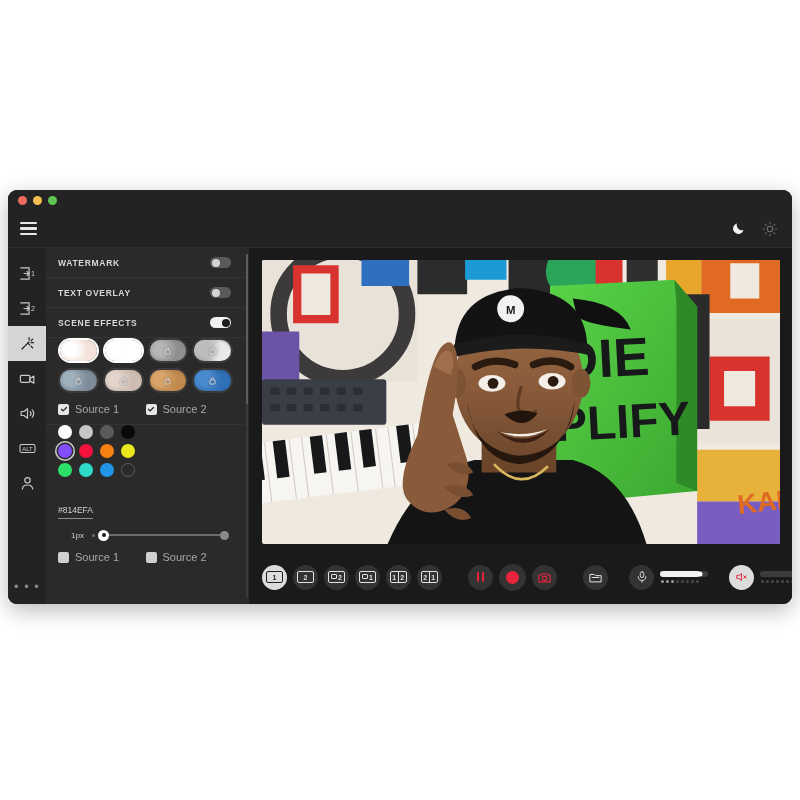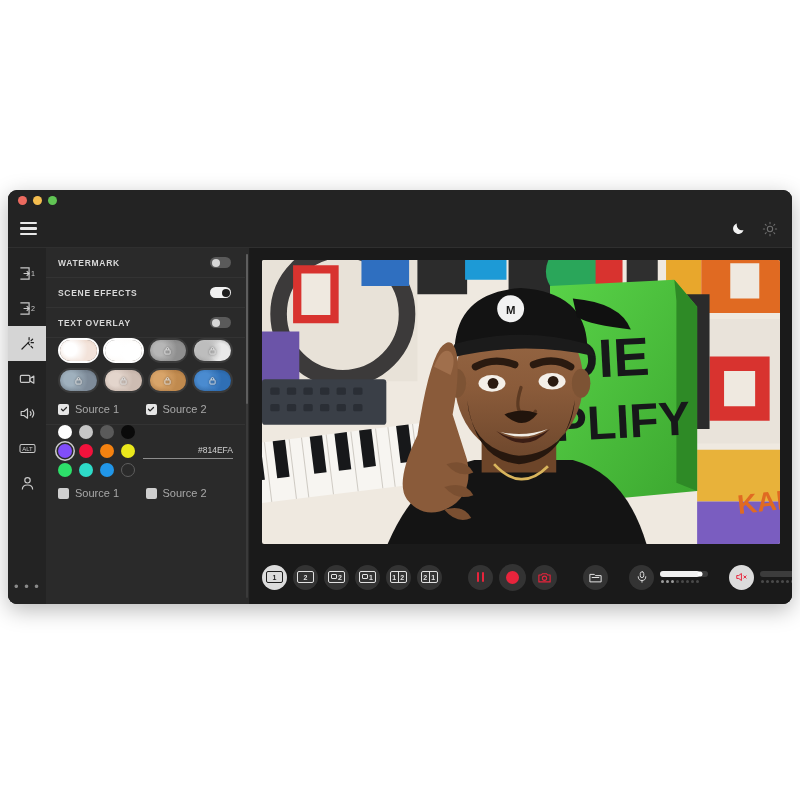--- a/index.html
+++ b/index.html
@@ -120,21 +120,21 @@
   
   .src-row { display:flex; padding: 10px 12px 9px 12px; border-bottom:1px solid #333333; }
   .src-row.nb { border-bottom: none; }
   .src { display:flex; align-items:center; gap:6px; width: 50%; cursor:pointer; }
   .cb { width:11px; height:11px; border-radius:2px; background:#e6e6e6; display:flex; align-items:center; justify-content:center; }
   .cb.empty { background:#cfcfcf; }
   .cb svg { width:8px; height:8px; color:#2a2a2a; display:block; }
   .src-label { color:#a8a8a8; font-size:11px; }
 
   
-  .colorwrap { display:flex; padding: 0 12px; gap: 8px; align-items:flex-start; }
+  .colorwrap { display:flex; padding: 0 12px; gap: 8px; align-items:flex-start;flex-direction:column; }
   .swatches { display:grid; grid-template-columns: repeat(4, 14px); gap: 5px 7px; }
   .sw { width:14px; height:14px; border-radius:50%; cursor:pointer; }
   .sw.selected { box-shadow: 0 0 0 1.5px #2a2a2a, 0 0 0 3px #cfcfcf; }
   .sw.empty { background:transparent; border:1px solid #5e5e5e; }
   .hexwrap { flex:1; padding-top: 20px; }
   .hexval { color:#d2d2d2; font-size:8.5px; padding-bottom:3px; }
   .hexline { height:1px; background:#8d8d8d; }
 
   
   .pxrow { display:flex; align-items:center; padding: 10px 16px 0 12px; gap: 8px; }
@@ -277,29 +277,29 @@
         <div class="panel-scroll">
 
           <div class="toggle-row">
             <span class="toggle-label">WATERMARK</span>
             <span class="switch">
                 <i class="knob"></i>
               </span>
           </div>
 
           <div class="toggle-row">
+            <span class="toggle-label">TEXT OVERLAY</span>
+            <span class="switch">
+                <i class="knob"></i>
+              </span>
+          </div>
+
+          <div class="toggle-row">
             <span class="toggle-label">SCENE EFFECTS</span>
             <span class="switch on">
-                <i class="knob"></i>
-              </span>
-          </div>
-
-          <div class="toggle-row">
-            <span class="toggle-label">TEXT OVERLAY</span>
-            <span class="switch">
                 <i class="knob"></i>
               </span>
           </div>
 
 
           <div class="filters" id="filters-grid">
               <div class="filt sel">
                 <div class="thumb" style="background: radial-gradient(circle at 28% 45%, rgb(255, 255, 255) 0px, rgb(255, 255, 255) 22%, transparent 60%), radial-gradient(circle at 72% 60%, rgb(243, 227, 218) 0px, rgb(243, 227, 218) 30%, transparent 70%), linear-gradient(135deg, rgb(243, 227, 218) 0%, rgb(207, 169, 143) 100%);"></div>
               </div>
               <div class="filt sel">
@@ -395,20 +395,31 @@
                 <span class="sw" style="background: rgb(46, 219, 200);"></span>
                 <span class="sw" style="background: rgb(33, 150, 232);"></span>
                 <span class="sw empty"></span>
               </div>
             <div class="hexwrap">
               <div class="hexval">#814EFA</div>
               <div class="hexline"></div>
             </div>
           </div>
 
+          <div class="pxrow">
+            <span class="pxlabel">1px</span>
+            <span class="pxslider">
+              <i class="track"></i>
+              <i class="tick"></i>
+              <i class="thumb-o">
+                  <i></i>
+                </i>
+              <i class="endcap"></i>
+            </span>
+          </div>
 
           <div class="src-row nb">
             <div class="src">
               <span class="cb empty"></span>
               <span class="src-label">Source 1</span>
             </div>
             <div class="src">
               <span class="cb empty"></span>
               <span class="src-label">Source 2</span>
             </div>

